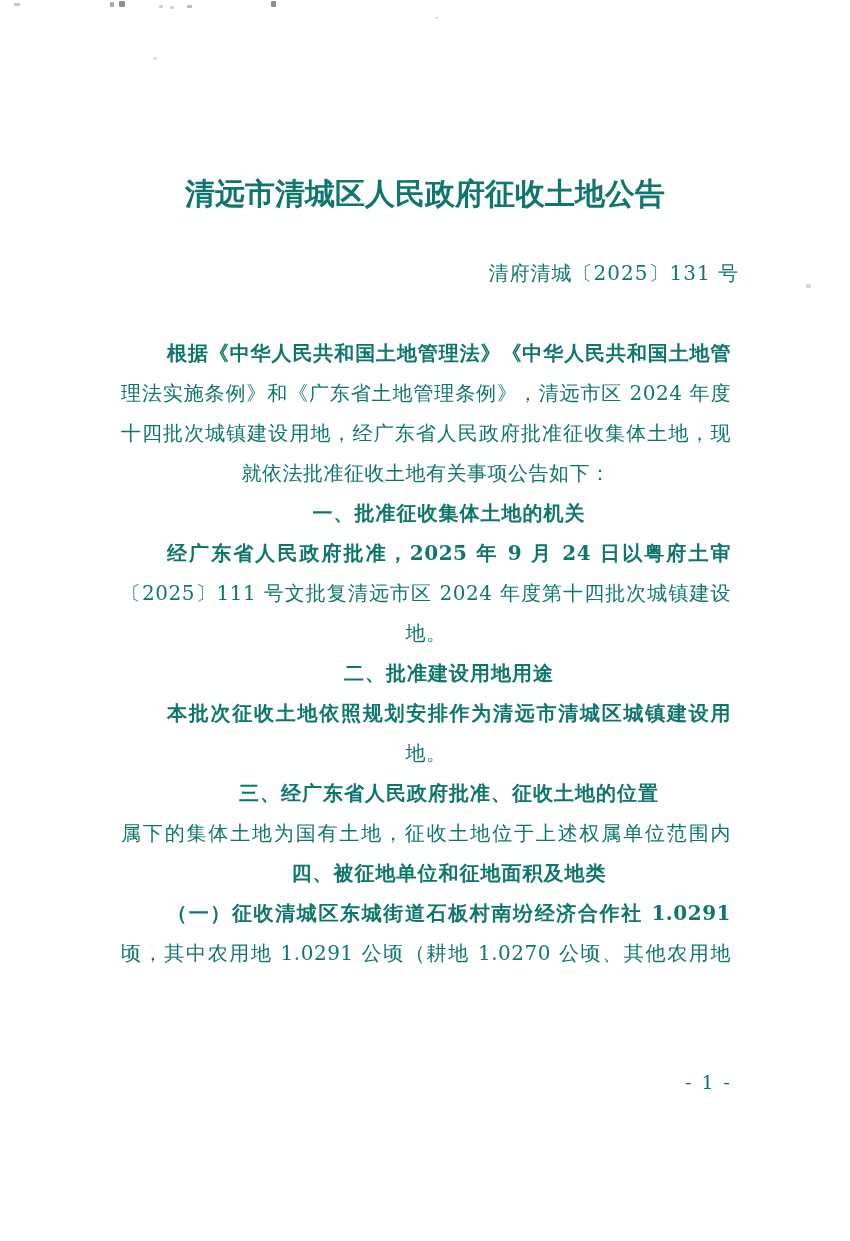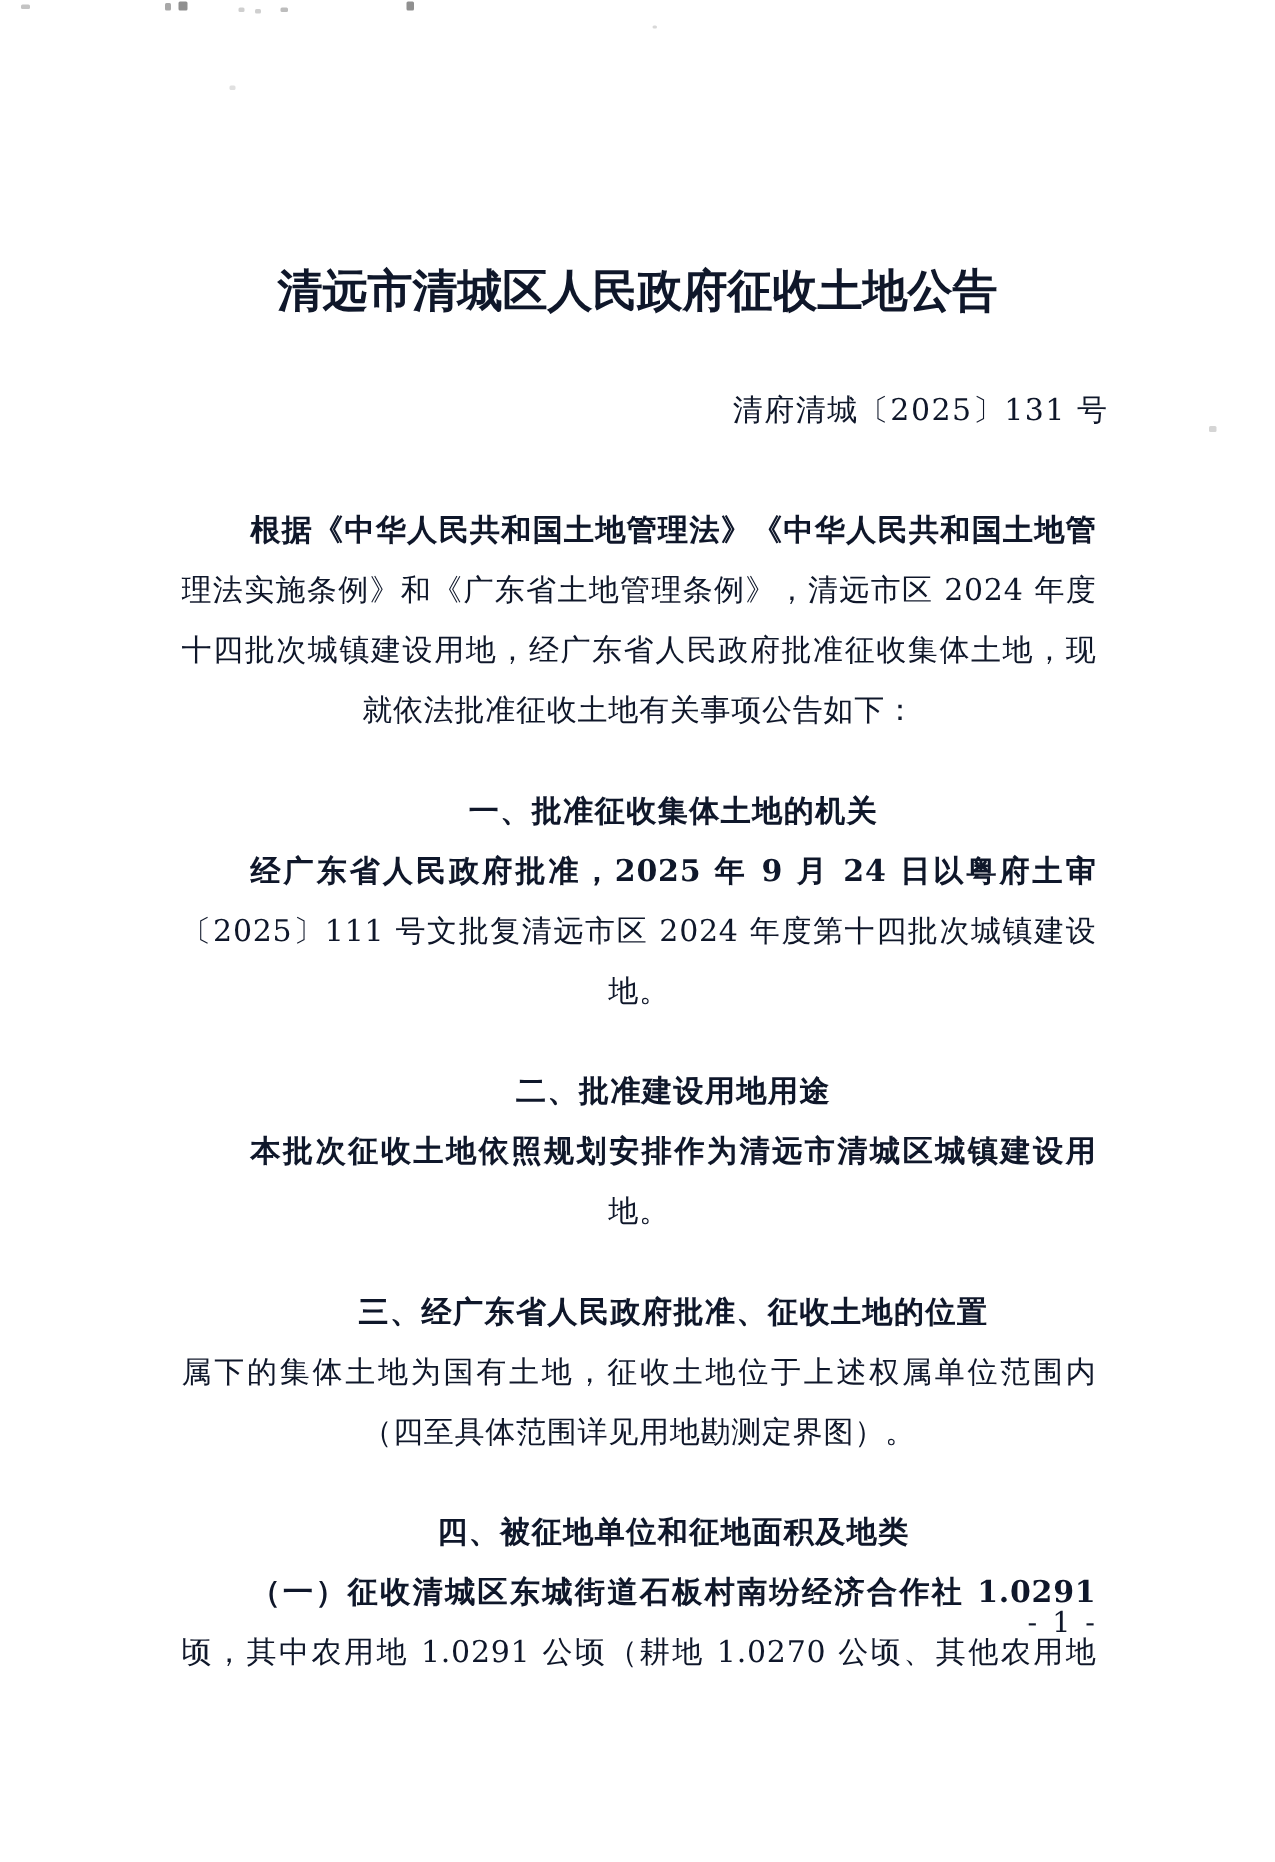--- a/index.html
+++ b/index.html
@@ -2,21 +2,21 @@
 <html><head>
 <meta charset="utf-8">
 <style>
   html, body { margin: 0; padding: 0; background: #e8e8e8; }
   .page {
     position: relative;
     width: 850px;
     height: 1241px;
     margin: 0 auto;
     background: #ffffff;
-    color: #0f172a;
+    color: #0f766e;
     font-family: "DejaVu Serif", "Liberation Serif", serif;
     overflow: hidden;
   }
   .doc-title {
     position: absolute;
     top: 174px;
     left: 111px;
     width: 628px;
     text-align: center;
     font-size: 30px;
@@ -51,21 +51,20 @@
     text-align: justify;
     text-align-last: justify;
     text-justify: inter-character;
   }
   .line.indent { padding-left: 46px; font-weight: bold; }
   .line.heading {
     font-family: "DejaVu Sans", "Liberation Sans", sans-serif;
     font-weight: 700;
     padding-left: 46px;
     letter-spacing: 1px;
-    margin-top: 27px;
   }
   .page-number {
     position: absolute;
     top: 1068px;
     right: 118px;
     height: 28px;
     line-height: 28px;
     font-size: 19px;
     letter-spacing: 2px;
   }
@@ -98,21 +97,20 @@
     <div class="line">就依法批准征收土地有关事项公告如下：</div>
     <div class="line heading">一、批准征收集体土地的机关</div>
     <div class="line indent fill">经广东省人民政府批准，2025 年 9 月 24 日以粤府土审（19）</div>
     <div class="line fill">〔2025〕111 号文批复清远市区 2024 年度第十四批次城镇建设用</div>
     <div class="line">地。</div>
     <div class="line heading">二、批准建设用地用途</div>
     <div class="line indent fill">本批次征收土地依照规划安排作为清远市清城区城镇建设用</div>
     <div class="line">地。</div>
     <div class="line heading">三、经广东省人民政府批准、征收土地的位置</div>
     <div class="line fill">属下的集体土地为国有土地，征收土地位于上述权属单位范围内</div>
-    <div class="line">（四至具体范围详见用地勘测定界图）。</div>
     <div class="line heading">四、被征地单位和征地面积及地类</div>
     <div class="line indent fill">（一）征收清城区东城街道石板村南坋经济合作社 1.0291 公</div>
     <div class="line fill">顷，其中农用地 1.0291 公顷（耕地 1.0270 公顷、其他农用地 0.0021</div>
   </div>
 
   <div class="page-number">- 1 -</div>
 
 </div>
 
 </body></html>

